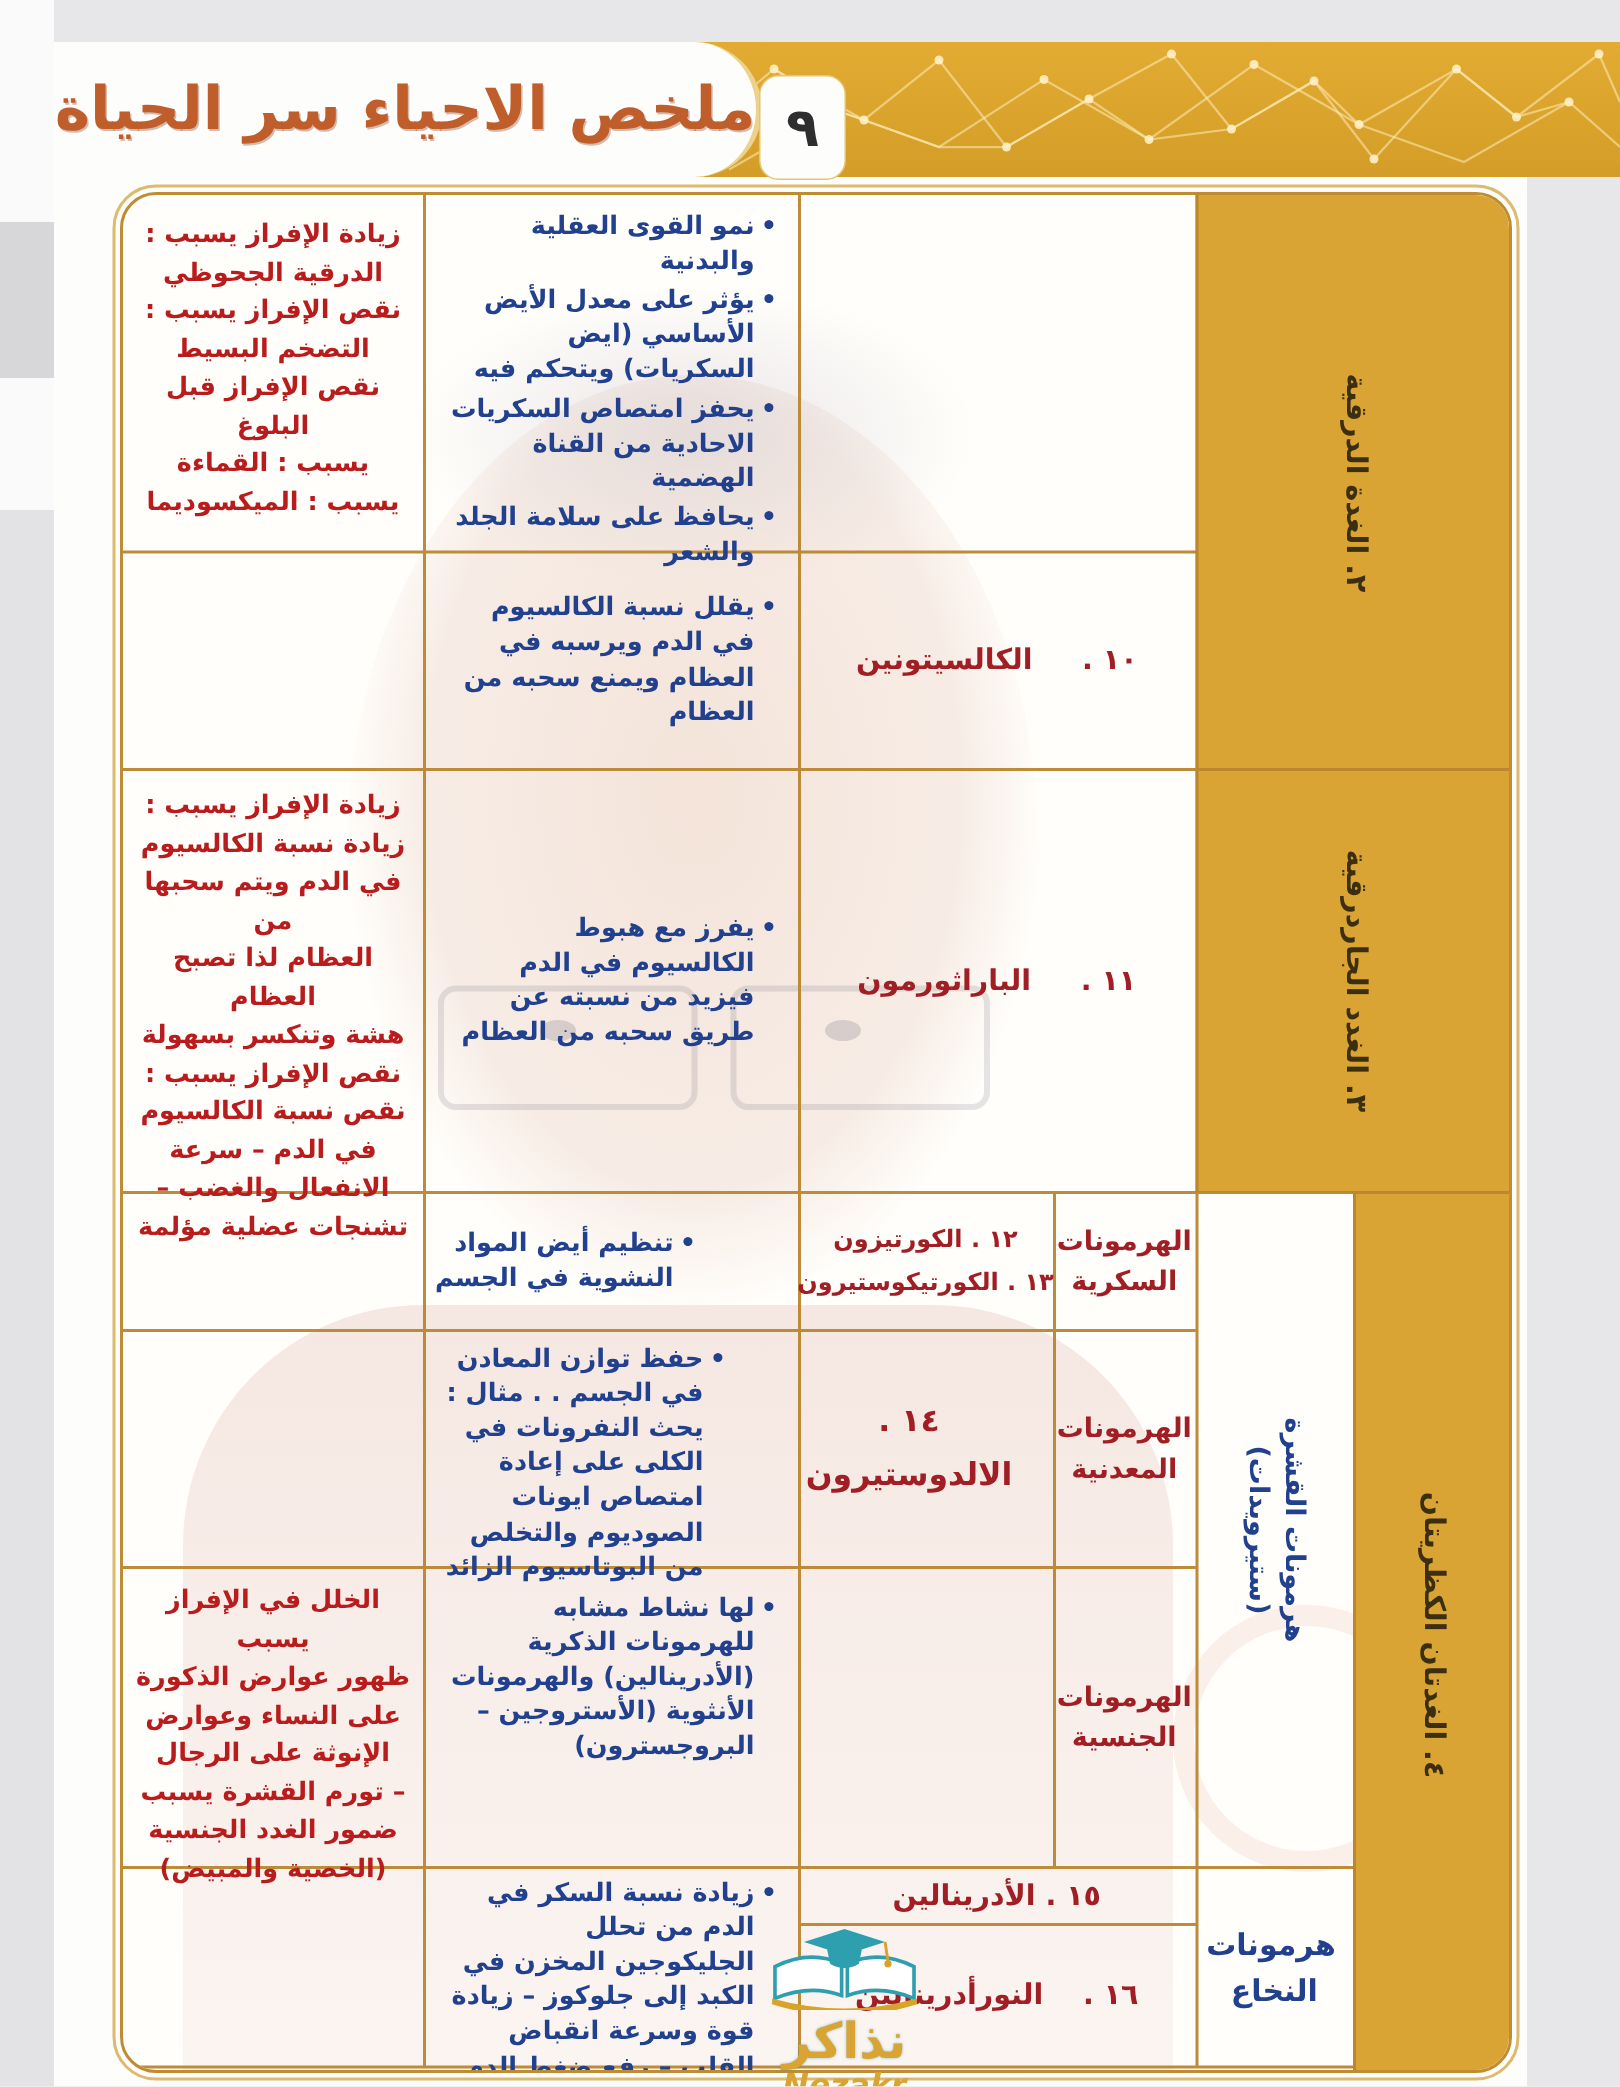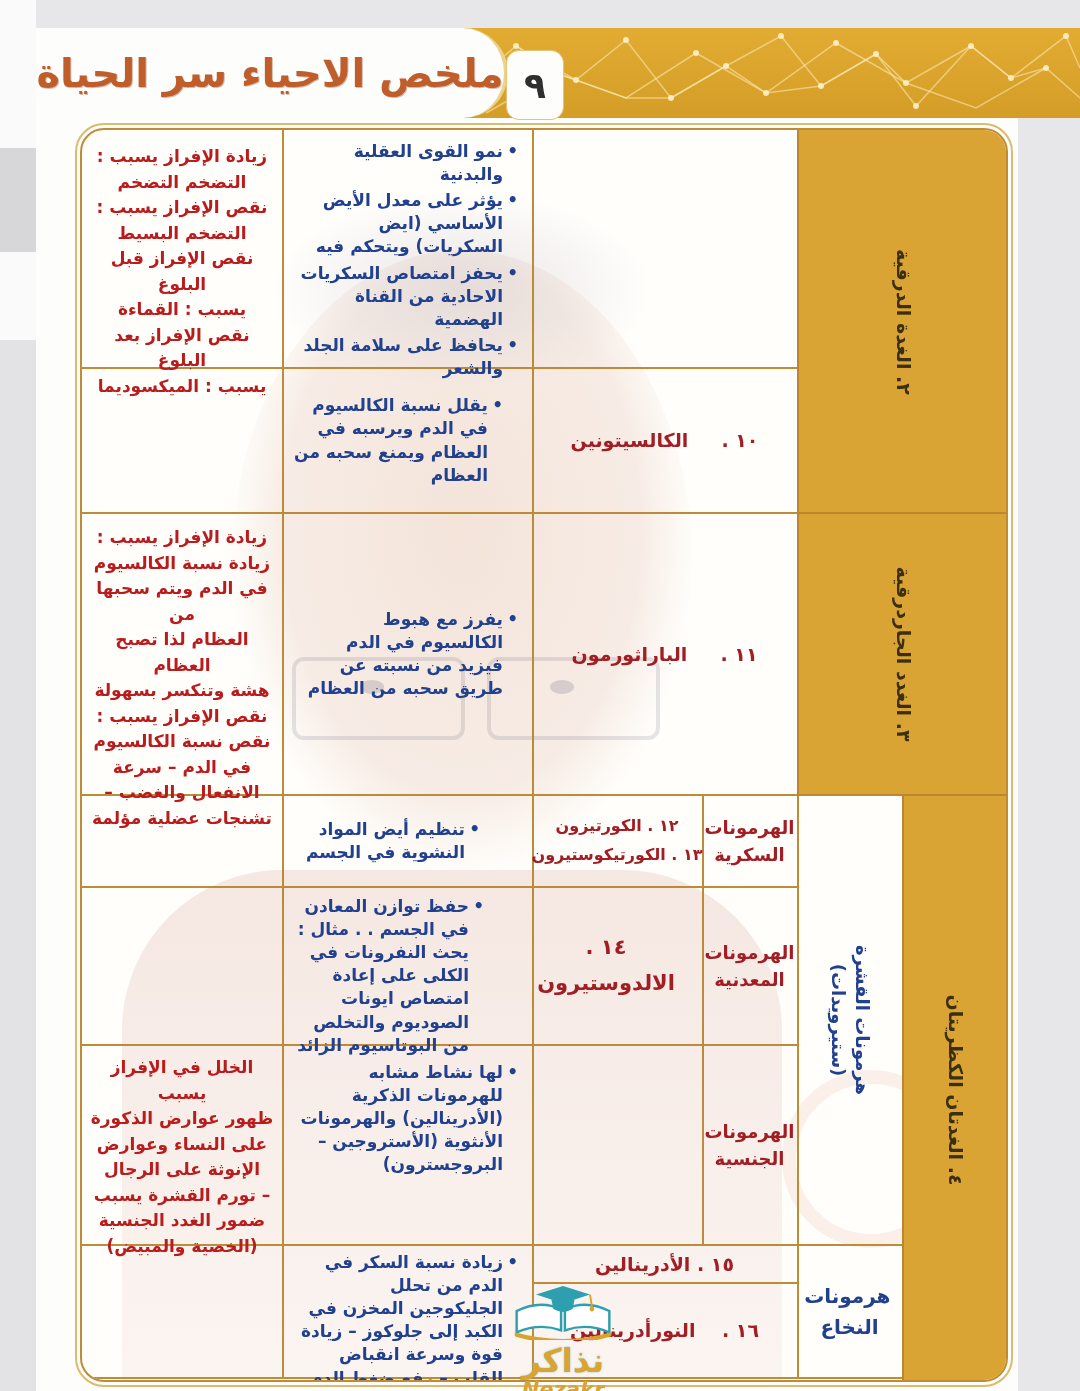--- a/index.html
+++ b/index.html
@@ -108,26 +108,25 @@
     <div class="abs gold" style="left:820px;top:665px;width:108px;height:589px;">
       <div class="vtext gland-t">٤. الغدتان الكظريتان</div>
     </div>
 
     <svg class="abs grid" width="928" height="1254">
       <path stroke="#b9852f" stroke-width="2" fill="none" opacity="0.95" d="M0 238H715 M0 383H928 M0 665H928 M0 757H715 M0 915H715 M0 1115H820 M450 1153H715 M0 1248H820 M201 0V1248 M451 0V1248 M621 665V1115 M716 0V1248 M821 665V1254"></path>
     </svg>
 
     <div class="cell dis" style="left:0;top:0;width:200px;height:238px;">
       <div>زيادة الإفراز يسبب :</div>
-      <div>التضخم التضخم</div>
+      <div>الدرقية الجحوظي</div>
       <div>نقص الإفراز يسبب :</div>
       <div>التضخم البسيط</div>
       <div>نقص الإفراز قبل البلوغ</div>
       <div>يسبب : القماءة</div>
-      <div>نقص الإفراز بعد البلوغ</div>
       <div>يسبب : الميكسوديما</div>
     </div>
     <div class="cell dis" style="left:0;top:383px;width:200px;height:282px;padding-top:12px;">
       <div>زيادة الإفراز يسبب :</div>
       <div>زيادة نسبة الكالسيوم</div>
       <div>في الدم ويتم سحبها من</div>
       <div>العظام لذا تصبح العظام</div>
       <div>هشة وتنكسر بسهولة</div>
       <div>نقص الإفراز يسبب :</div>
       <div>نقص نسبة الكالسيوم</div>
@@ -144,27 +143,27 @@
       <div>ضمور الغدد الجنسية</div>
       <div>(الخصية والمبيض)</div>
     </div>
 
     <div class="cell func top" style="left:200px;top:0;width:250px;height:238px;">
       <div class="bullet">نمو القوى العقلية والبدنية</div>
       <div class="bullet">يؤثر على معدل الأيض الأساسي (ايض السكريات) ويتحكم فيه</div>
       <div class="bullet">يحفز امتصاص السكريات الاحادية من القناة الهضمية</div>
       <div class="bullet">يحافظ على سلامة الجلد والشعر</div>
     </div>
-    <div class="cell func" style="left:185px;top:238px;width:250px;height:145px;">
+    <div class="cell func" style="left:200px;top:238px;width:250px;height:145px;">
       <div class="bullet">يقلل نسبة الكالسيوم في الدم ويرسبه في العظام ويمنع سحبه من العظام</div>
     </div>
     <div class="cell func" style="left:200px;top:383px;width:250px;height:282px;">
       <div class="bullet">يفرز مع هبوط الكالسيوم في الدم فيزيد من نسبته عن طريق سحبه من العظام</div>
     </div>
-    <div class="cell func" style="left:208px;top:665px;width:204px;height:92px;">
+    <div class="cell func" style="left:192px;top:665px;width:204px;height:92px;">
       <div class="bullet">تنظيم أيض المواد النشوية في الجسم</div>
     </div>
     <div class="cell func top" style="left:200px;top:757px;width:216px;height:158px;padding-top:8px;">
       <div class="bullet">حفظ توازن المعادن في الجسم . . مثال : يحث النفرونات في الكلى على إعادة امتصاص ايونات الصوديوم والتخلص من البوتاسيوم الزائد</div>
     </div>
     <div class="cell func top" style="left:200px;top:915px;width:250px;height:200px;padding-top:16px;">
       <div class="bullet">لها نشاط مشابه للهرمونات الذكرية (الأدرينالين) والهرمونات الأنثوية (الأستروجين – البروجسترون)</div>
     </div>
     <div class="cell func top" style="left:200px;top:1115px;width:250px;height:133px;padding-top:6px;">
       <div class="bullet">زيادة نسبة السكر في الدم من تحلل الجليكوجين المخزن في الكبد إلى جلوكوز – زيادة قوة وسرعة انقباض القلب – رفع ضغط الدم –</div>

